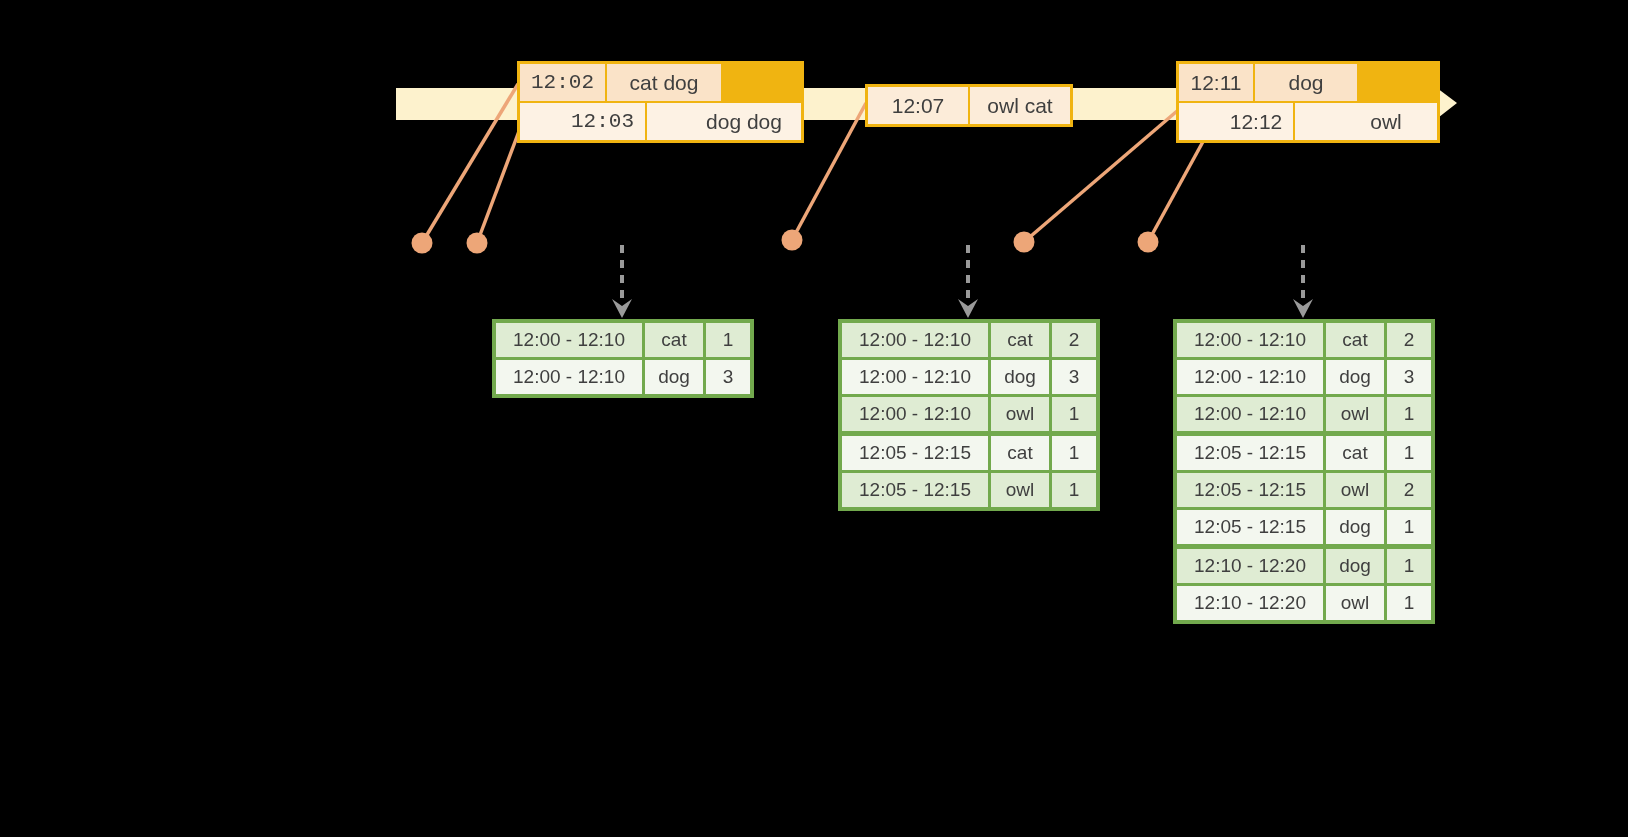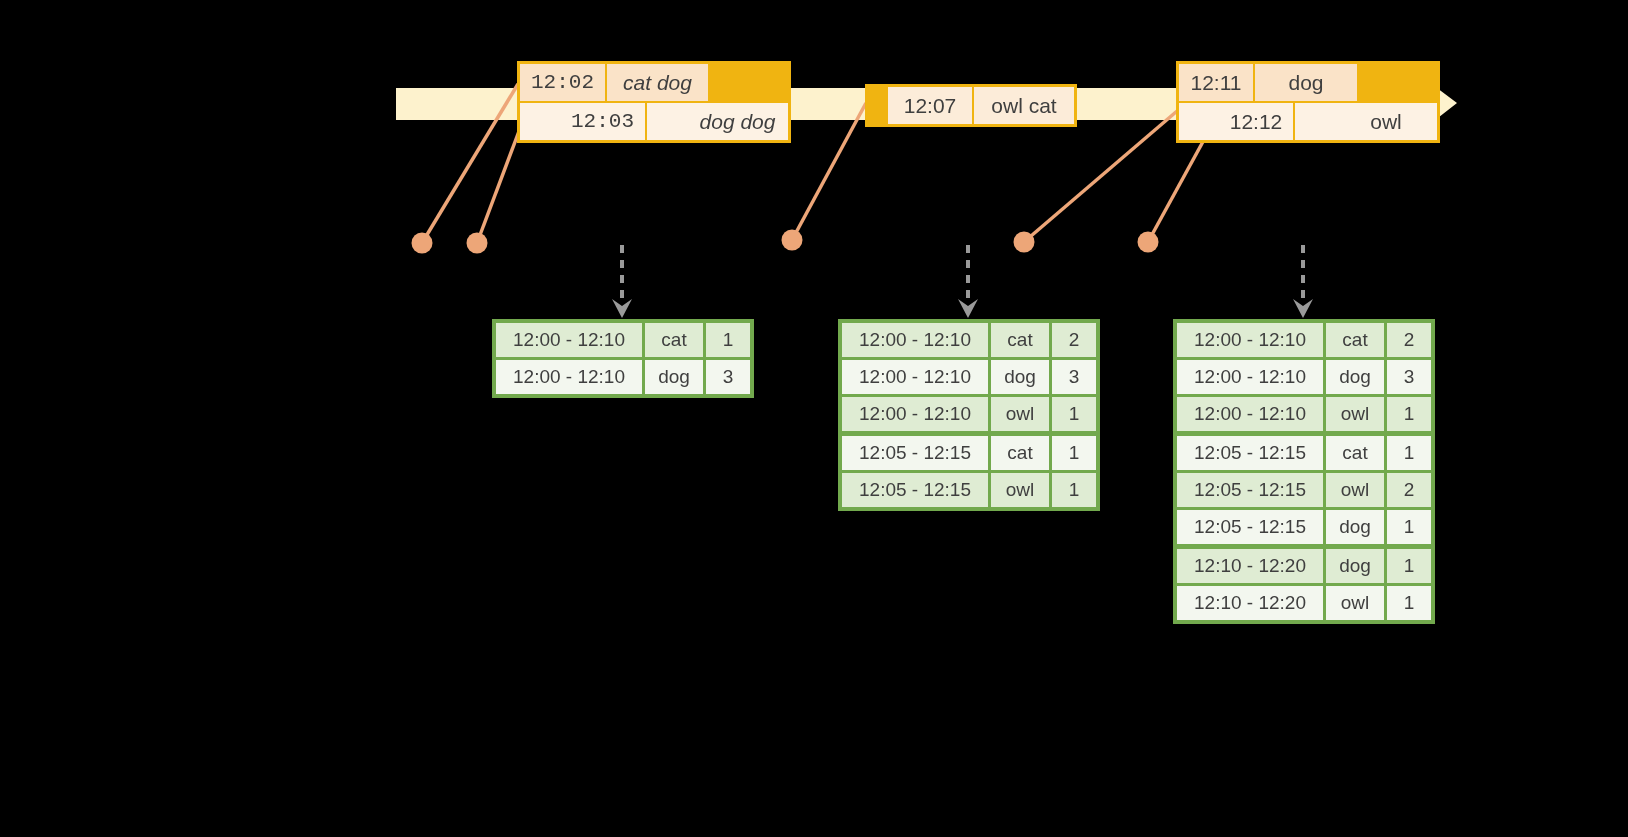--- a/index.html
+++ b/index.html
@@ -14,22 +14,22 @@
 
   
   .etable{position:absolute;background:var(--event-border);border:3px solid var(--event-border);
           display:flex;flex-direction:column;gap:2px;}
   .erow{display:flex;gap:2px;}
   .ecell{display:flex;align-items:center;justify-content:center;height:37px;
          font-size:21px;color:var(--text);}
   .erow.base .ecell{background:var(--event-row-dark);}
   .erow.alt  .ecell{background:var(--event-row-light);padding-left:40px;}
   .et2 .erow .ecell{background:var(--event-row-mid);}
-  .et1{left:517px;top:61px;}  .et1 .tcol{width:85px;font-family:Liberation Mono, monospace;} .et1 .wcol{width:101px;font-style:italic;}
-  .et2{left:865px;top:84px;}  .et2 .tcol{width:84px;margin-left:20px;} .et2 .wcol{width:100px;}
+  .et1{left:517px;top:61px;}  .et1 .tcol{width:85px;font-family:Liberation Mono, monospace;} .et1 .wcol{width:114px;}
+  .et2{left:865px;top:84px;}  .et2 .tcol{width:100px;} .et2 .wcol{width:100px;}
   .et3{left:1176px;top:61px;} .et3 .tcol{width:74px;} .et3 .wcol{width:102px;}
 
   
   .gtable{position:absolute;background:var(--result-border);border:4px solid var(--result-border);
           display:flex;flex-direction:column;gap:3px;}
   .grow{display:flex;gap:3px;}
   .grow.group-start{margin-top:2px;}
   .gcell{display:flex;align-items:center;justify-content:center;height:34px;
          font-size:19px;color:var(--text);}
   .gwin{width:146px;} .gword{width:58px;text-align:right;} .gcount{width:44px;}

